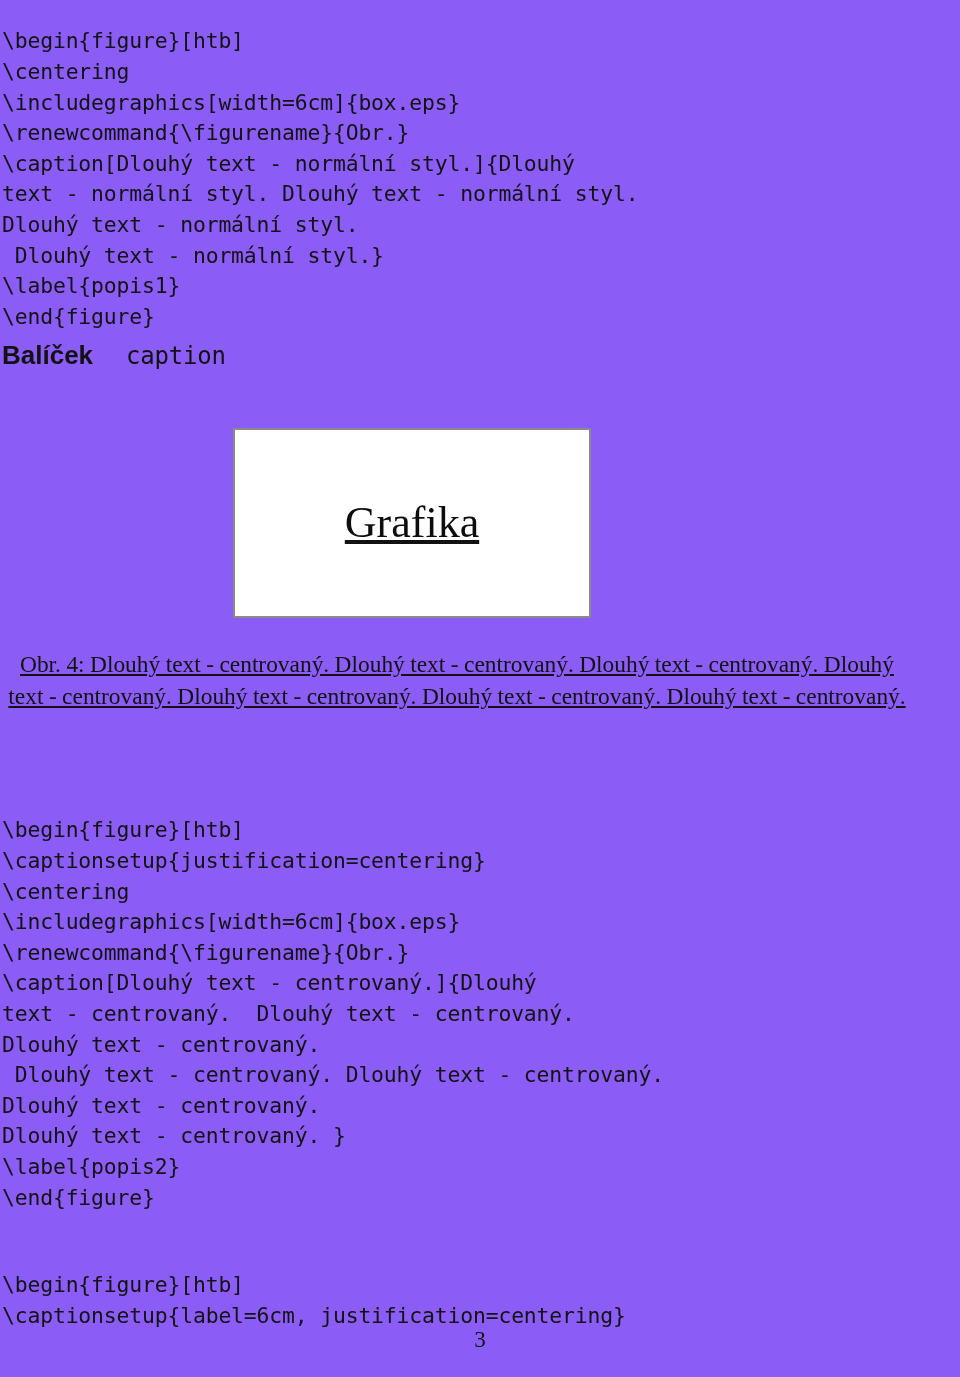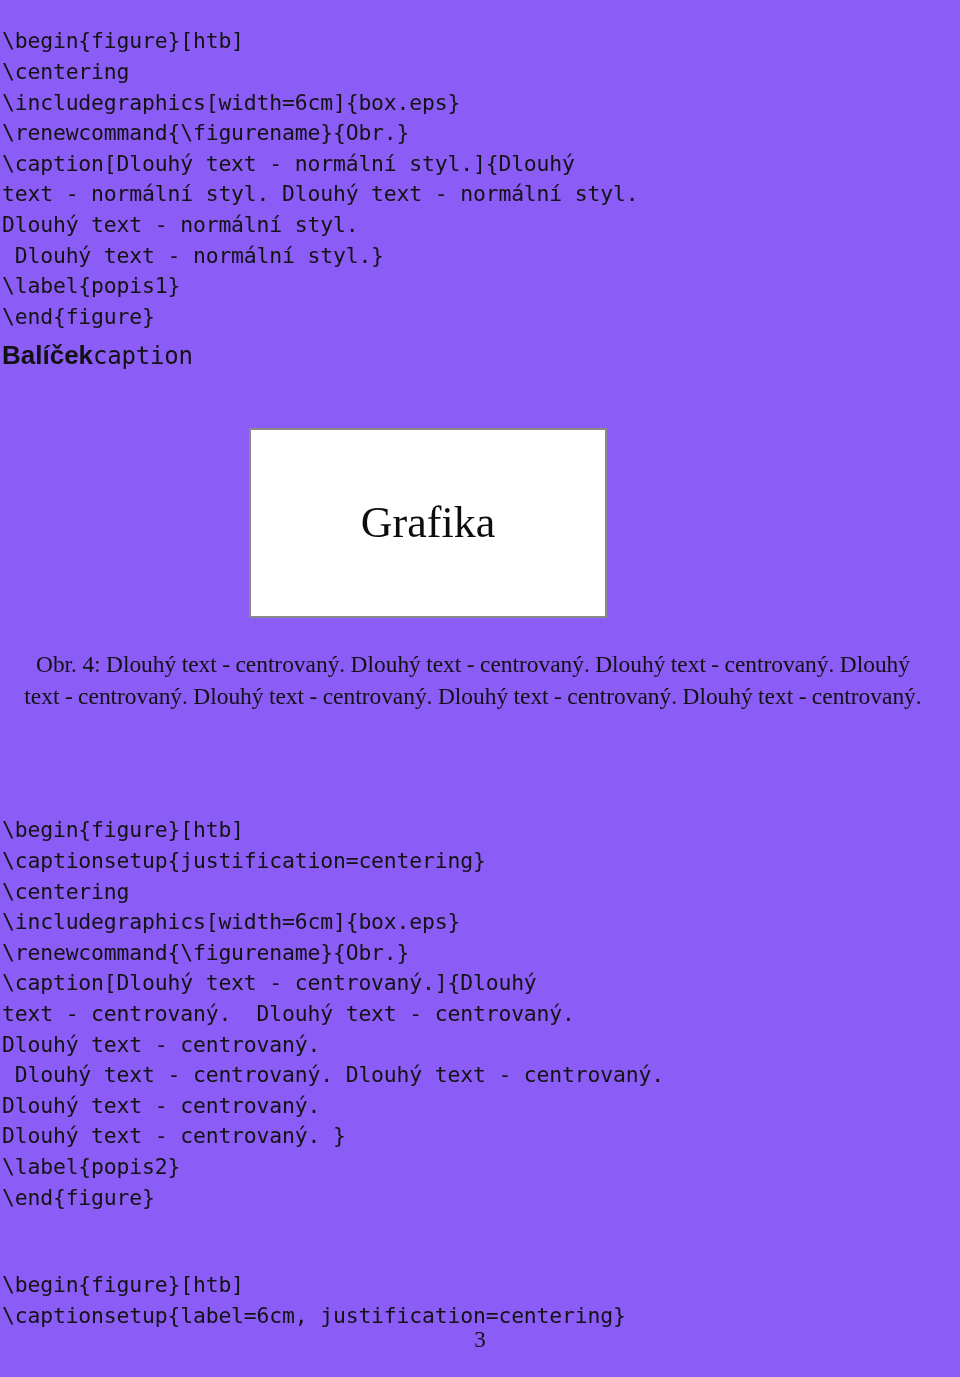--- a/index.html
+++ b/index.html
@@ -46,24 +46,25 @@
   .section-heading .serif-bold {
     font-family: Liberation Sans, sans-serif;
     font-weight: bold;
     font-size: 26px;
   }
   .section-heading .mono-bold {
     font-family: "DejaVu Sans Mono", "Liberation Mono", monospace;
     font-weight: normal;
     font-size: 24px;
     letter-spacing: -0.2px;
+    margin-left: 33px;
   }
 
   
-  .figure { position: absolute; left: 16px; top: 0; width: 824px; }
+  .figure { position: absolute; left: 0; top: 0; width: 824px; text-decoration: underline; }
   #figure-1 { top: 428px; }
   .figure-box {
     width: 358px;
     height: 190px;
     margin: 0 auto;
     border: 2px solid #8a8a8a;
     box-sizing: border-box;
     display: flex;
     align-items: center;
     justify-content: center;

